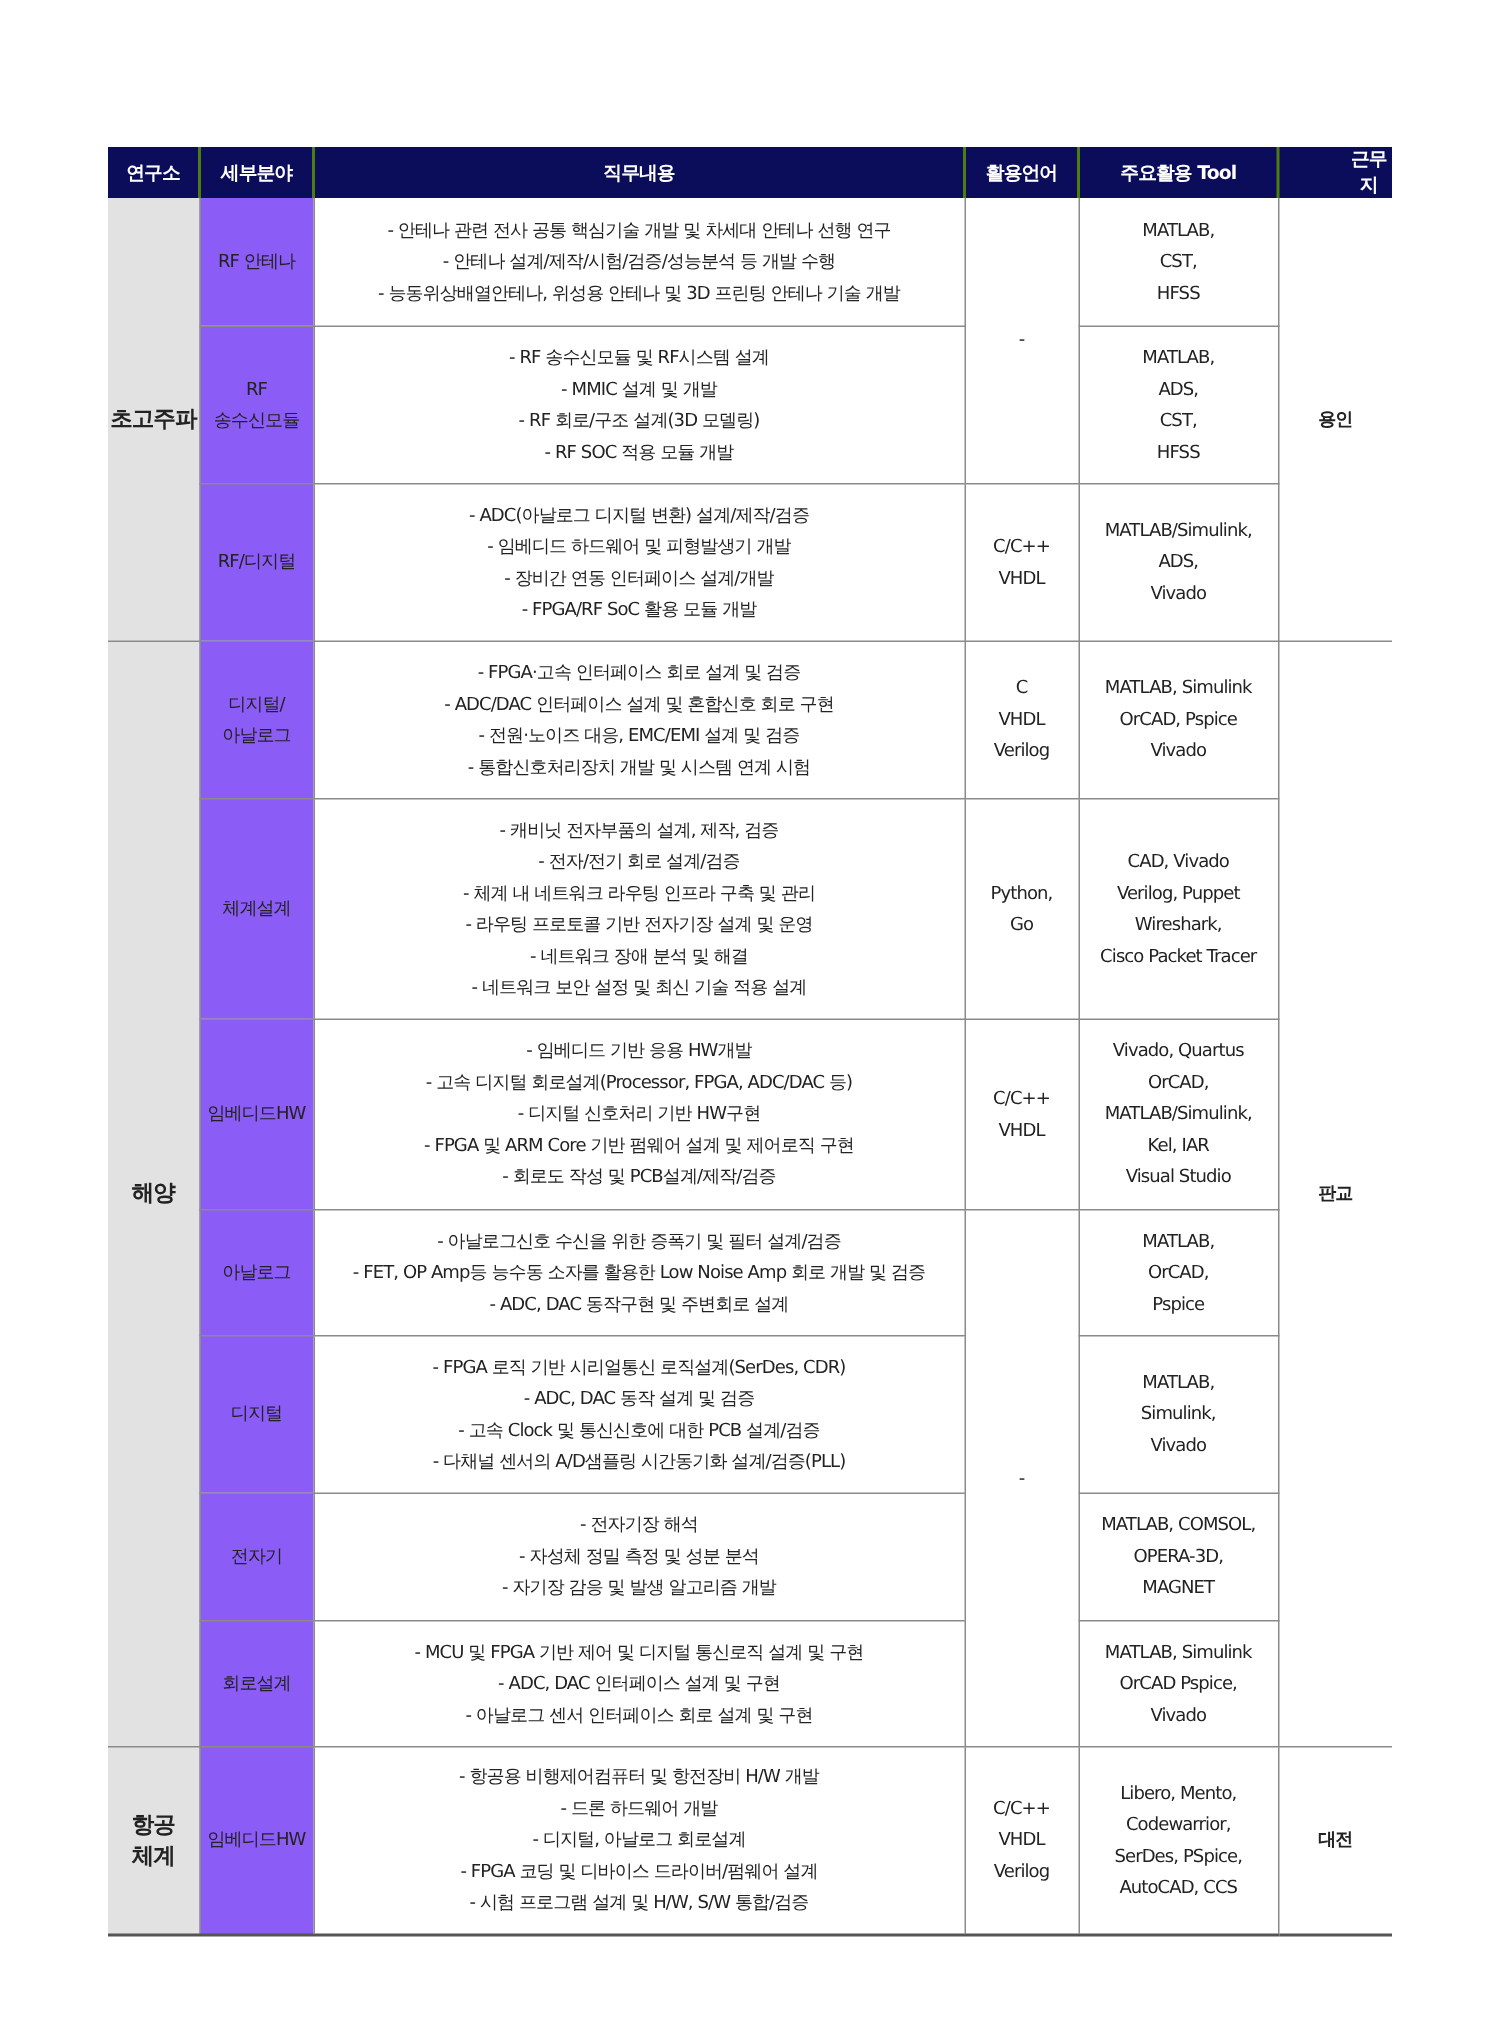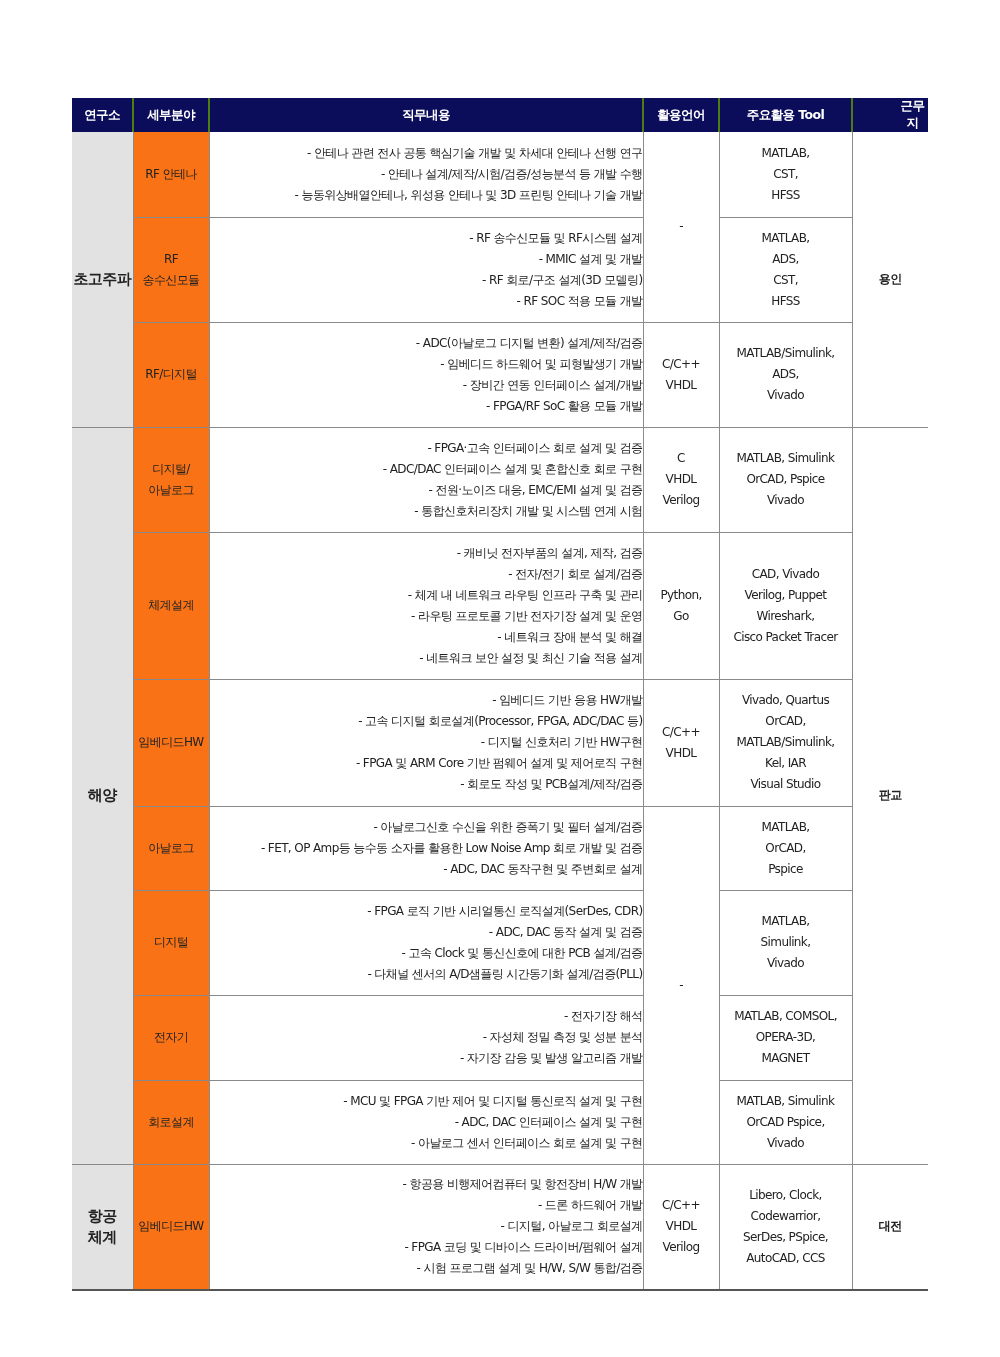--- a/index.html
+++ b/index.html
@@ -21,22 +21,22 @@
     border-left: 2px solid #4d7c0f; border-right: 1px solid #ffffff;
   }
   thead th:first-child { border-left: none; margin-top: 33px; }
   thead th:last-child { border-right: none; padding-left: 44px; }
   tbody td {
     border: 1px solid #8a8a8a; padding: 0; vertical-align: middle;
     text-align: center; line-height: 21px;
   }
   tbody tr.last td { border-bottom: 2px solid #555; }
   td.inst { background: #e2e2e2; font-weight: bold; font-size: 15px; border-left: none; }
-  td.sub { background: #f97316; margin-top: 28px; }
-  td.duty { text-align: right; }
+  td.sub { background: #8b5cf6; margin-top: 28px; }
+  td.duty { text-align: center; }
   td.loc { border-right: none; font-weight: bold; }
   .lines div { white-space: nowrap; }
   tbody tr:first-child td { border-top: none; }
 </style>
 </head>
 <body>
 
 <table class="jobs">
   <colgroup>
       <col class="c1">
@@ -266,21 +266,21 @@
         <div>- 디지털, 아날로그 회로설계</div>
         <div>- FPGA 코딩 및 디바이스 드라이버/펌웨어 설계</div>
         <div>- 시험 프로그램 설계 및 H/W, S/W 통합/검증</div>
       </td>
       <td class="lines">
         <div>C/C++</div>
         <div>VHDL</div>
         <div>Verilog</div>
       </td>
       <td class="lines">
-        <div>Libero, Clock,</div>
+        <div>Libero, Mento,</div>
         <div>Codewarrior,</div>
         <div>SerDes, PSpice,</div>
         <div>AutoCAD, CCS</div>
       </td>
       <td class="loc">대전</td>
     </tr>
   </tbody>
 </table>
 
 </body></html>

